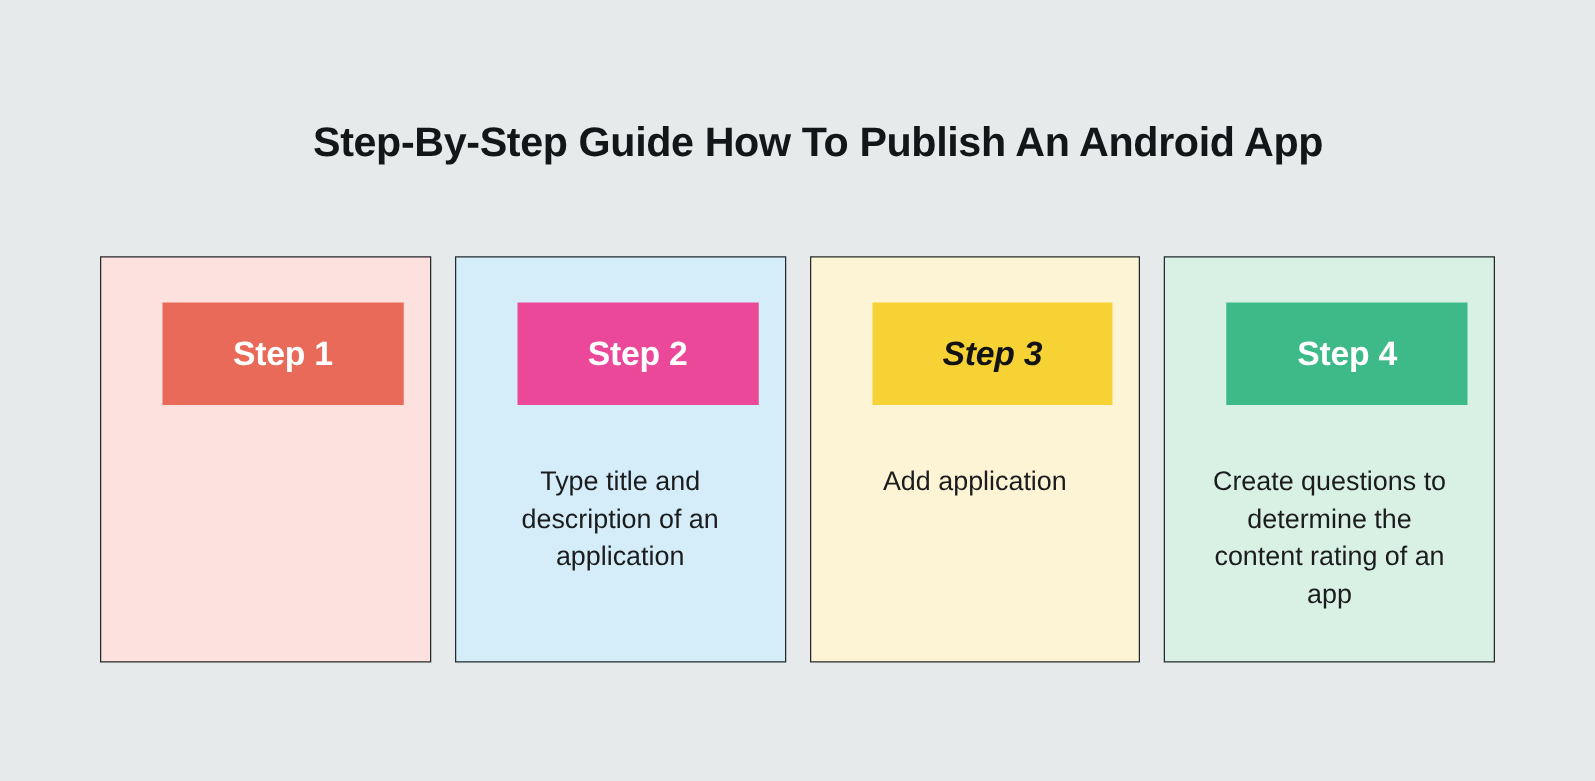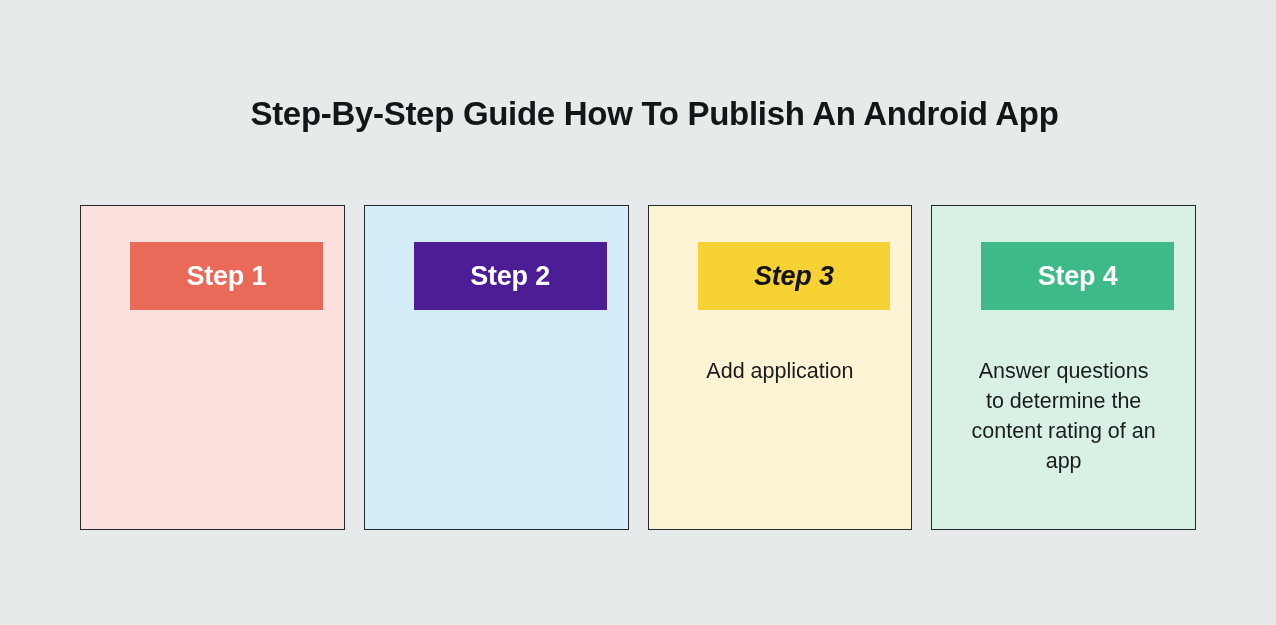--- a/index.html
+++ b/index.html
@@ -35,21 +35,21 @@
     display: flex;
     gap: 19px;
   }
   .step-card {
     flex: 1 1 0;
     box-sizing: border-box;
     border: 1px solid #232a2e;
     padding: 36px 21px 0 21px;
   }
   .card-header {
-    height: 68px;
+    height: 82px;
     display: flex;
     align-items: center;
     justify-content: center;
     font-size: 27px;
     font-weight: 700;
     letter-spacing: -0.2px;
     margin-left: 28px;
   }
   .card-body {
     margin: 46px auto 0 auto;
@@ -67,32 +67,33 @@
 
 <div class="cards-row">
 
   <div class="step-card" style="background: rgb(253, 225, 222); border-color: rgb(35, 42, 46);">
     <div class="card-header" style="background: rgb(233, 106, 89); color: rgb(255, 255, 255);">
       <span>Step 1</span>
     </div>
   </div>
 
   <div class="step-card" style="background: rgb(213, 237, 248); border-color: rgb(35, 42, 46);">
-    <div class="card-header" style="background: #4c1d95; color: rgb(255, 255, 255);">
+    <div class="card-header" style="background: #ec4899; color: rgb(255, 255, 255);">
       <span>Step 2</span>
     </div>
+    <div class="card-body">Type title and description of an application</div>
   </div>
 
   <div class="step-card" style="background: rgb(253, 244, 214); border-color: rgb(35, 42, 46);">
     <div class="card-header" style="background: rgb(247, 210, 52); color: rgb(19, 19, 19); font-style: italic;">
       <span>Step 3</span>
     </div>
     <div class="card-body">Add application</div>
   </div>
 
   <div class="step-card" style="background: rgb(217, 240, 228); border-color: rgb(35, 42, 46);">
     <div class="card-header" style="background: rgb(61, 186, 136); color: rgb(255, 255, 255);">
       <span>Step 4</span>
     </div>
-    <div class="card-body">Answer questions to determine the content rating of an app</div>
+    <div class="card-body">Create questions to determine the content rating of an app</div>
   </div>
 
 </div>
 
 </body></html>

